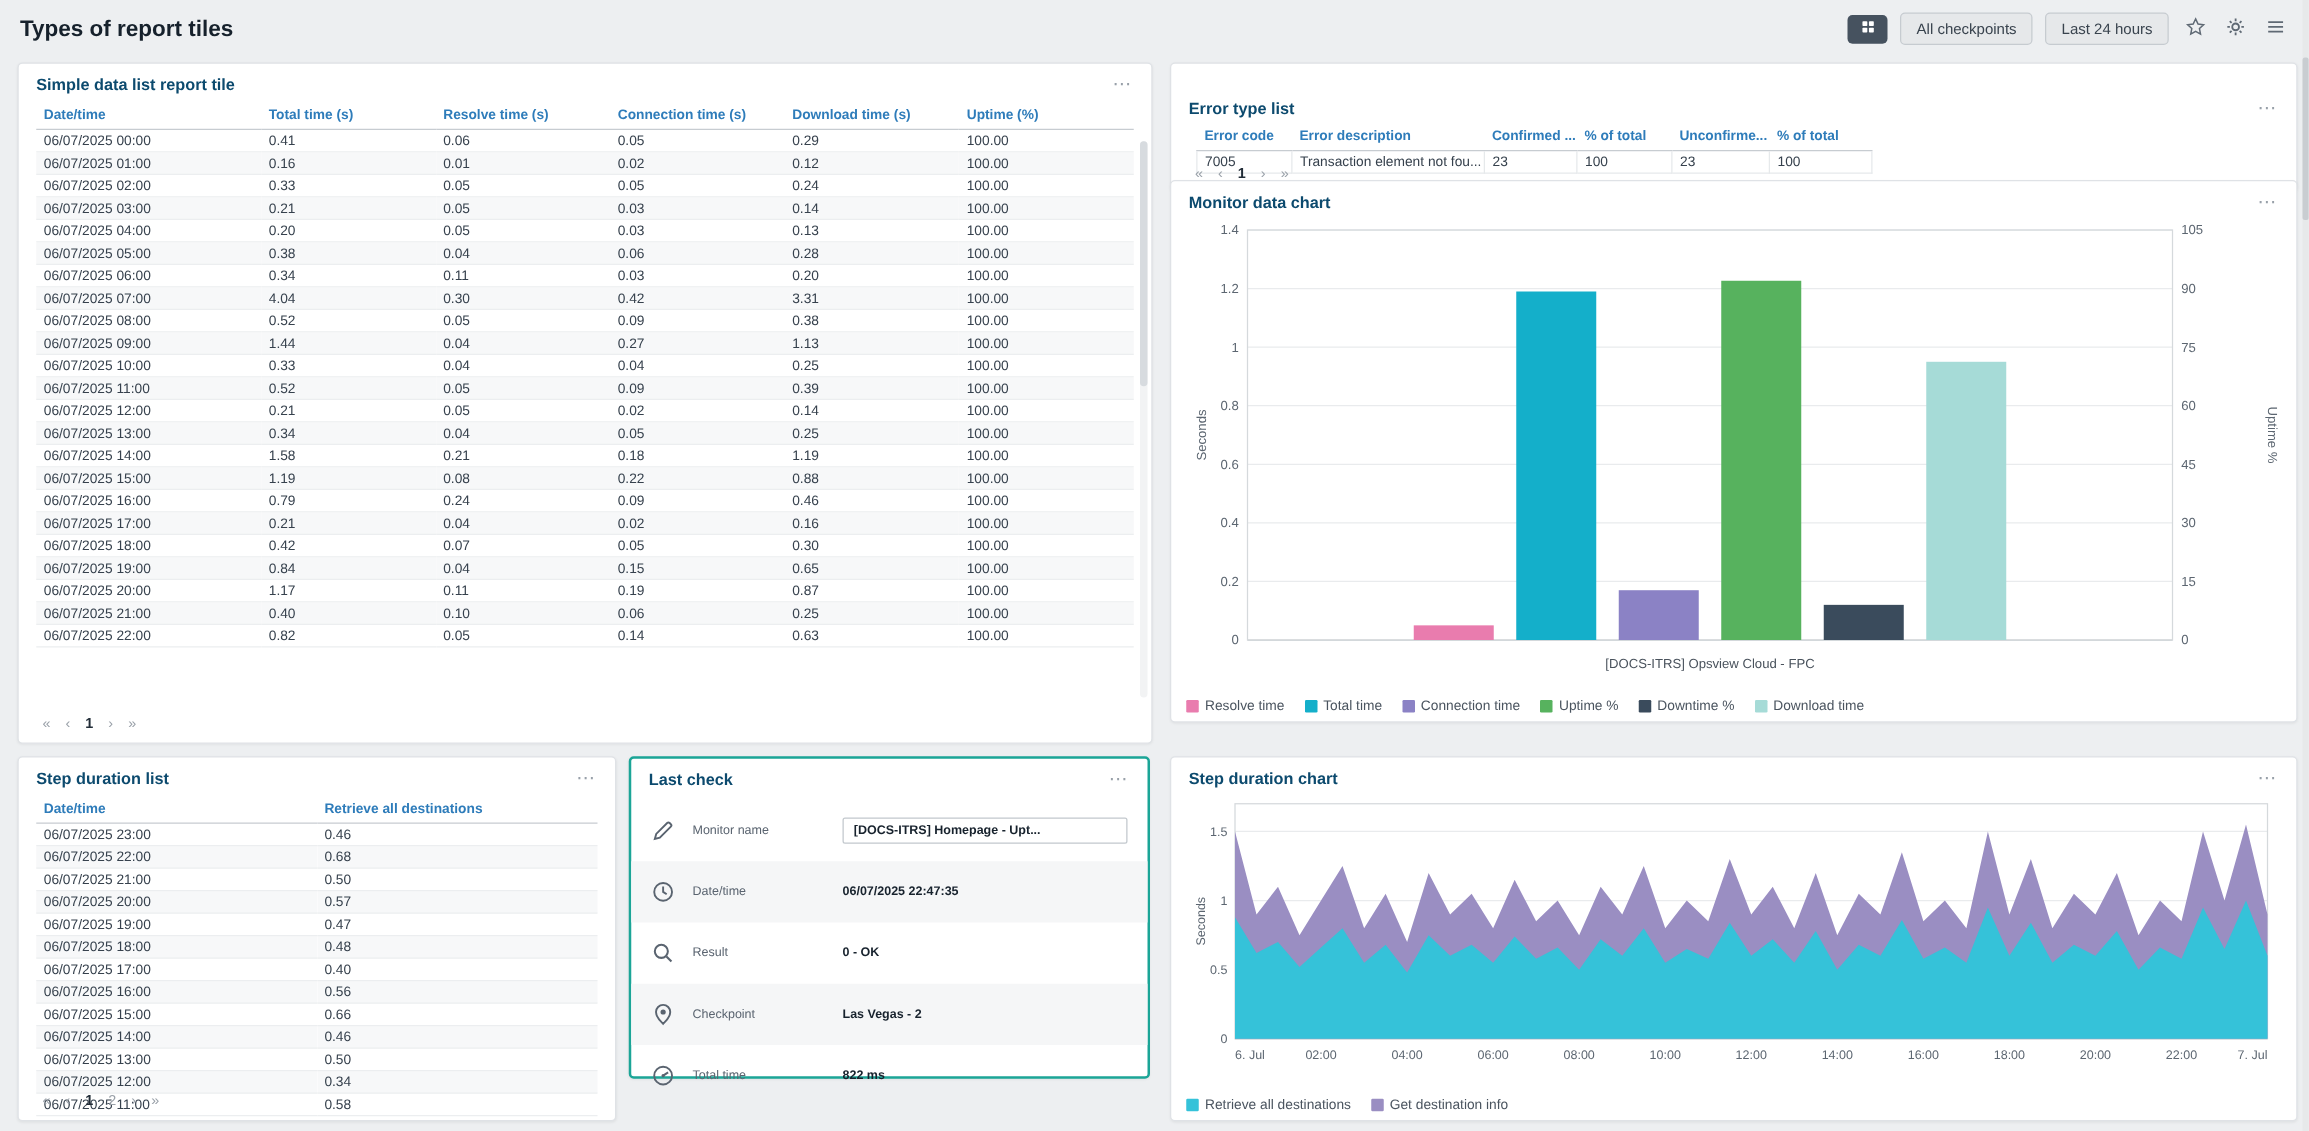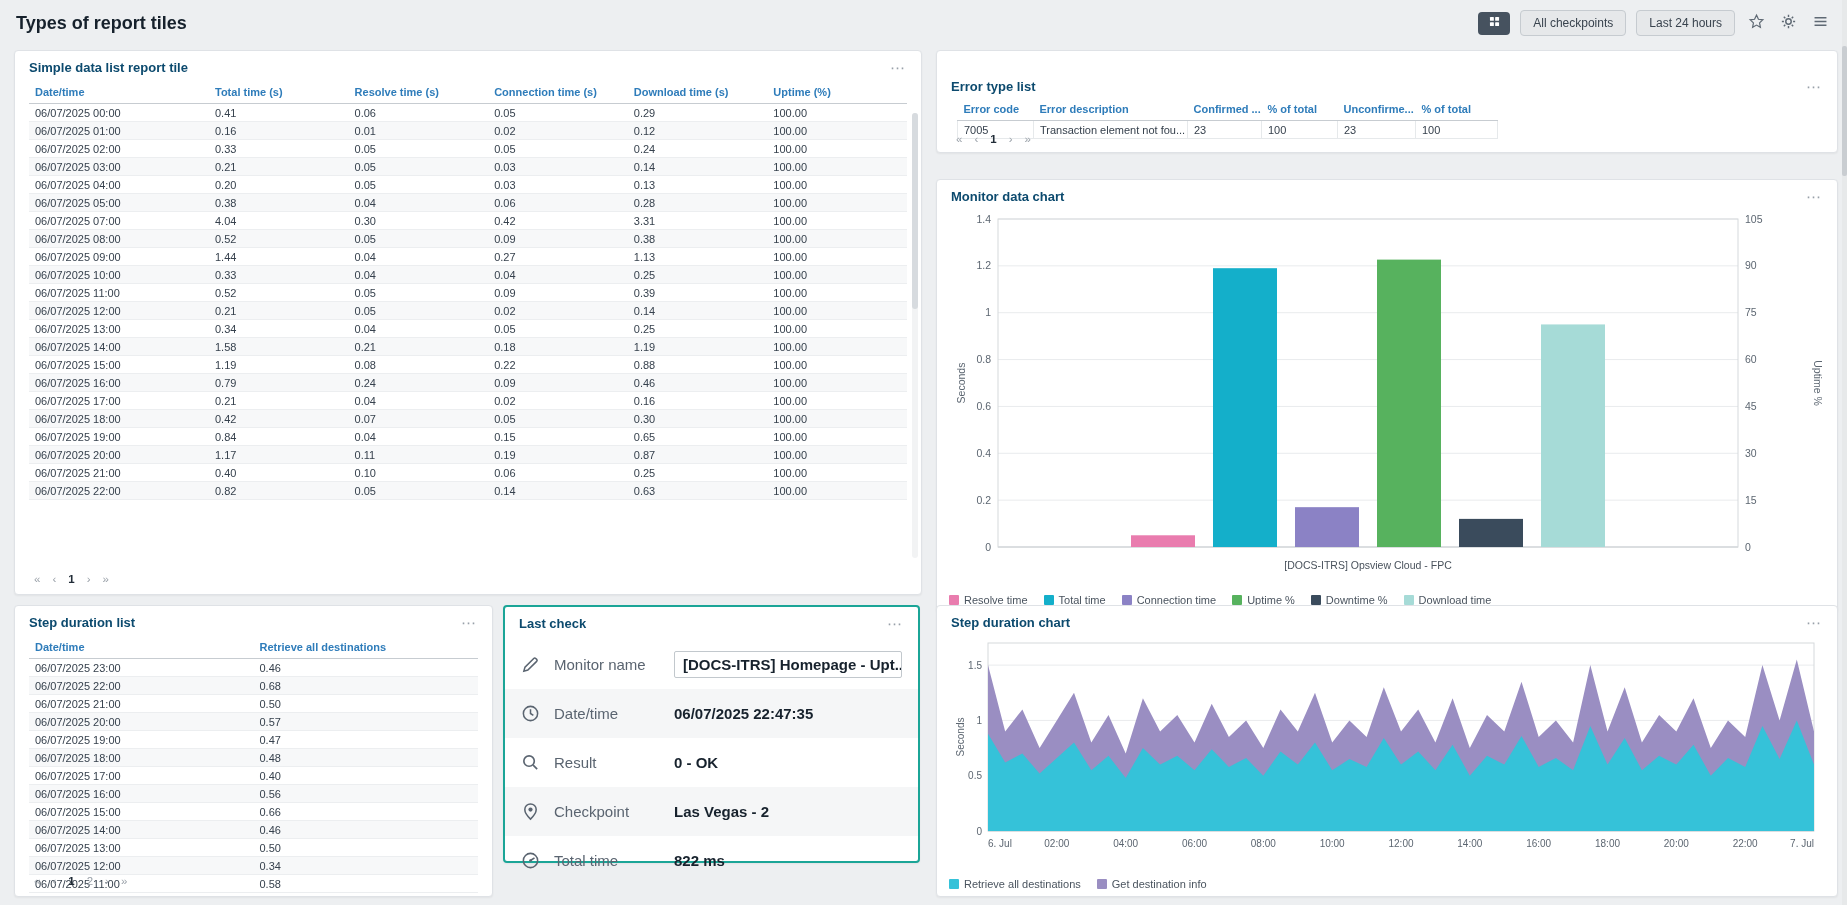--- a/index.html
+++ b/index.html
@@ -39,21 +39,21 @@
   #step-table th:nth-child(1) { width:50%; }
 
   
   .pagination { position:absolute; left:14px; bottom:8px; display:flex; gap:2px; align-items:center; }
   .compact .pagination { bottom:6px; }
   .pg-btn { font-size:11.5px; color:#9aa1a9; padding:1px 5px; cursor:pointer; }
   .pg-btn.active { color:#222d38; font-weight:700; }
 
   
   #last-check-rows { margin-top:4px; }
-  .lc-row { display:flex; align-items:center; gap:14px; height:49px; padding:0 16px; font-size:15px; }
+  .lc-row { display:flex; align-items:center; gap:14px; height:49px; padding:0 16px; font-size:10px; }
   .lc-row:nth-child(even) { background:#f5f6f7; }
   .lc-icon { width:19px; height:19px; color:#5a6470; flex:0 0 19px; }
   .lc-icon svg { width:100%; height:100%; }
   .lc-label { color:#5a6470; width:106px; flex:0 0 106px; }
   .lc-value { color:#17222d; font-weight:700; white-space:nowrap; overflow:hidden; flex:1; }
   .lc-value.boxed { border:1px solid #c2c8cd; border-radius:2px; padding:4px 8px; background:#fff; }
 
   
   .chart-svg { display:block; margin:0 15px; }
   .chart-svg text { font-family:"Liberation Sans", sans-serif; }
@@ -162,20 +162,28 @@
           <td>0.03</td>
           <td>0.13</td>
           <td>100.00</td>
         </tr>
         <tr>
           <td>06/07/2025 05:00</td>
           <td>0.38</td>
           <td>0.04</td>
           <td>0.06</td>
           <td>0.28</td>
+          <td>100.00</td>
+        </tr>
+        <tr>
+          <td>06/07/2025 06:00</td>
+          <td>0.34</td>
+          <td>0.11</td>
+          <td>0.03</td>
+          <td>0.20</td>
           <td>100.00</td>
         </tr>
         <tr>
           <td>06/07/2025 07:00</td>
           <td>4.04</td>
           <td>0.30</td>
           <td>0.42</td>
           <td>3.31</td>
           <td>100.00</td>
         </tr>
@@ -342,21 +350,21 @@
   </table>
   <div class="pagination">
       <span class="pg-btn">«</span>
       <span class="pg-btn">‹</span>
       <span class="pg-btn active">1</span>
       <span class="pg-btn">›</span>
       <span class="pg-btn">»</span>
     </div>
 </section>
 
-<section class="tile" style="left:936px; top:179px; width:902px; height:434px;">
+<section class="tile" style="left:936px; top:144px; width:902px; height:434px;">
   <div class="tile-head">
     <h2 class="tile-title">Monitor data chart</h2>
     <button class="tile-menu">⋯</button>
   </div>
   <svg class="chart-svg" id="monitor-chart-svg" width="872" height="372" viewBox="0 0 872 372">
       <line x1="46" y1="338" x2="786" y2="338" stroke="#c3c8cc" stroke-width="1"></line>
       <text x="39" y="341.5" text-anchor="end" font-size="10.5" fill="#5c6671">0</text>
       <line x1="46" y1="291.1428571428571" x2="786" y2="291.1428571428571" stroke="#e9ebed" stroke-width="1"></line>
       <text x="39" y="294.6428571428571" text-anchor="end" font-size="10.5" fill="#5c6671">0.2</text>
       <line x1="46" y1="244.28571428571428" x2="786" y2="244.28571428571428" stroke="#e9ebed" stroke-width="1"></line>

